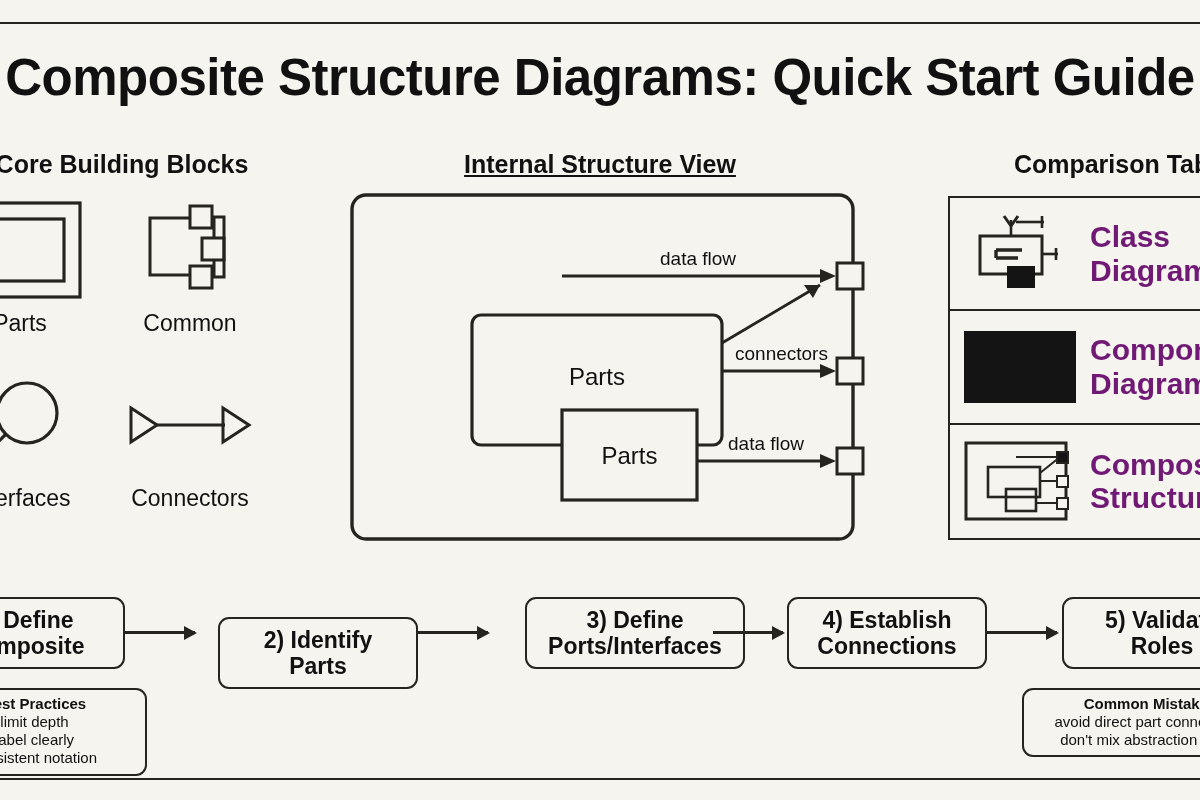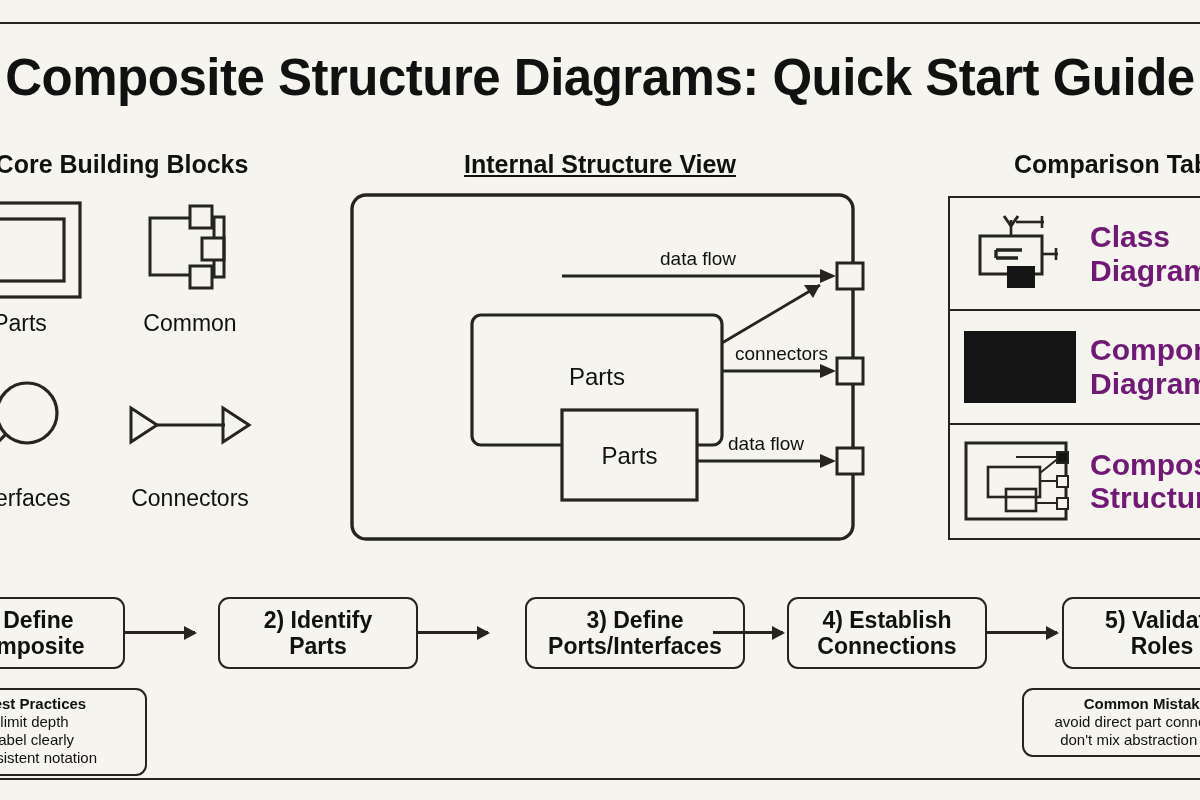--- a/index.html
+++ b/index.html
@@ -308,21 +308,21 @@
       <div class="cmp-label">Composite
 Structure</div>
     </div>
   </div>
 
   <div id="workflow">
     <div class="step" style="left:0px;">1) Define
 Composite</div>
     <div class="step-arrow" style="left:200px;width:70px;"></div>
 
-    <div class="step" style="left:293px;">2) Identify
+    <div class="step" style="left:293px;margin-top:20px;">2) Identify
 Parts</div>
     <div class="step-arrow" style="left:493px;width:70px;"></div>
 
     <div class="step" style="left:600px;width:220px;">3) Define
 Ports/Interfaces</div>
     <div class="step-arrow" style="left:788px;width:70px;"></div>
 
     <div class="step" style="left:862px;width:200px;text-align:center;">4) Establish
 Connections</div>
     <div class="step-arrow" style="left:1062px;width:70px;"></div>

